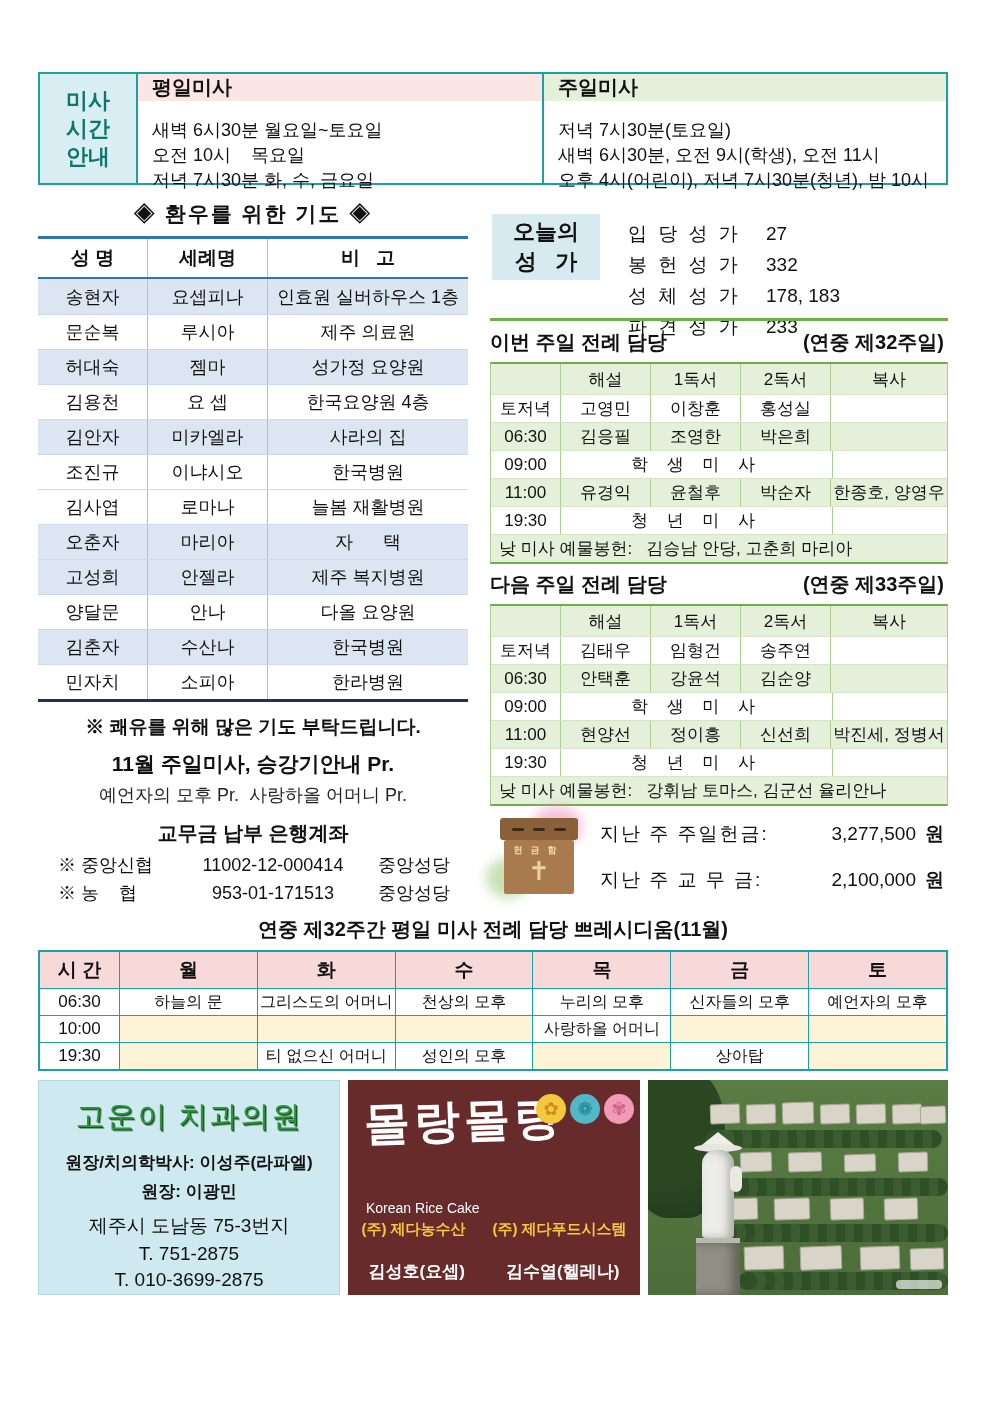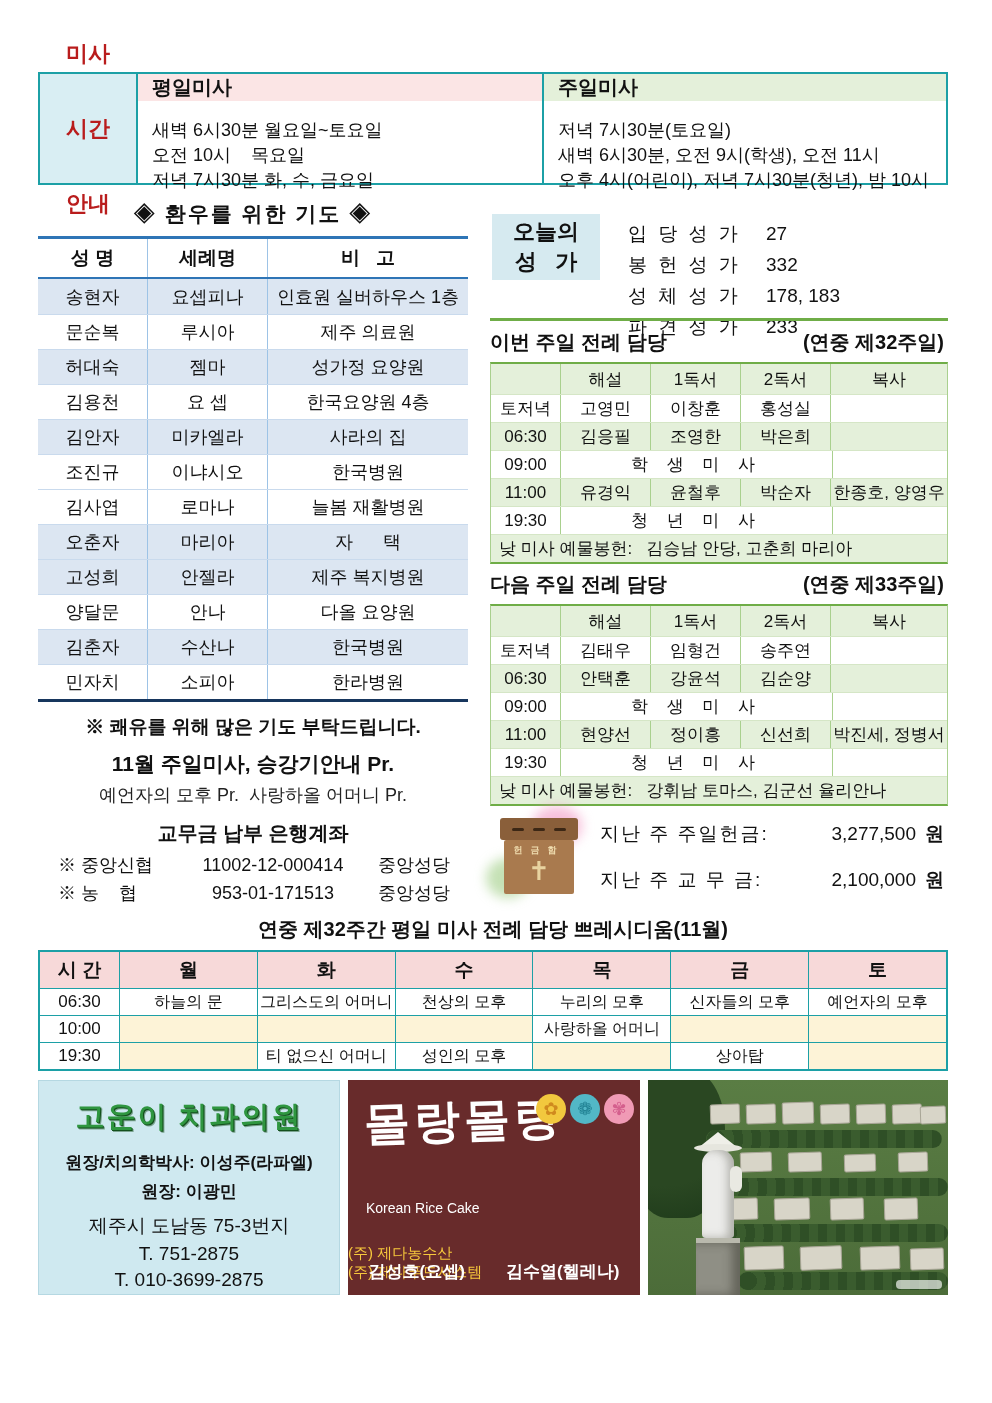--- a/index.html
+++ b/index.html
@@ -5,21 +5,21 @@
   html,body{margin:0;padding:0;background:#fff;}
   *{box-sizing:border-box;font-family:"Liberation Sans",sans-serif;}
   .page{position:relative;width:992px;height:1403px;background:#fff;overflow:hidden;}
   .abs{position:absolute;}
   .ctr{display:flex;align-items:center;justify-content:center;}
   .pre{white-space:pre;}
 
   
   .mass{left:38px;top:72px;width:910px;height:113px;border:2px solid #1ca0a6;display:flex;}
   .mass-label{width:98px;background:#d9eef3;border-right:2px solid #1ca0a6;flex-direction:column;
-    font-size:22px;font-weight:800;line-height:28px;color:#b91c1c;gap:47px;}
+    font-size:22px;font-weight:800;line-height:28px;color:#0f766e;}
   .mass-col{display:flex;flex-direction:column;}
   .mass-col.wk{width:404px;}
   .mass-col.su{flex:1;border-left:2px solid #1ca0a6;}
   .mass-h{height:32px;display:flex;align-items:center;padding-left:14px;font-size:20px;font-weight:800;color:#111;}
   .mass-h.pink{background:#fbe5e5;}
   .mass-h.green{background:#e4f0da;}
   .mass-body{flex:1;padding:17px 0 0 14px;font-size:18px;line-height:25px;color:#111;}
 
   
   .prayer-title{left:38px;top:200px;width:430px;text-align:center;font-size:21px;font-weight:800;letter-spacing:2px;color:#111;}
@@ -98,36 +98,36 @@
   .pr-cell{flex:1;display:flex;align-items:center;justify-content:center;font-size:16px;color:#111;
     border-right:1px solid #1ca0a6;white-space:pre;}
   .pr-cell:last-child{border-right:none;}
   .pr-head .pr-cell{font-size:19px;font-weight:800;}
   .pr-time{flex:0 0 80px;font-size:17px;}
   .pr-cell.empty{background:#fdf3d7;}
 
   
   .ad{top:1080px;height:215px;}
   .dental{left:38px;width:302px;background:#cfe9f0;border:1px solid #b5d8e2;text-align:center;color:#111;}
-  .dental-logo{margin-top:16px;font-size:29px;font-weight:700;letter-spacing:2px;color:#2f9640;
+  .dental-logo{margin-top:16px;font-size:29px;font-weight:400;letter-spacing:2px;color:#2f9640;
     text-shadow:1px 1px 0 #14501d,2px 2px 0 rgba(20,80,29,.45);}
   .dental-l1{margin-top:14px;font-size:17px;font-weight:800;}
   .dental-l2{margin-top:6px;font-size:17px;font-weight:800;}
   .dental-addr{margin-top:10px;font-size:19px;}
   .dental-tel{margin-top:4px;font-size:19px;}
   .rice{left:348px;width:292px;background:#682b2b;overflow:hidden;}
   .rice-logo{position:absolute;left:16px;top:14px;width:210px;font-size:46px;font-weight:800;color:#fff;
     line-height:52px;letter-spacing:4px;transform:rotate(-2deg);}
   .rc{position:absolute;top:14px;width:30px;height:30px;border-radius:50%;display:flex;align-items:center;justify-content:center;font-size:18px;}
   .rc1{left:188px;background:#f2c83e;color:#d08a1e;}
   .rc2{left:222px;background:#52b7c6;color:#1f7f91;}
   .rc3{left:256px;background:#f09ab5;color:#d45f8d;}
   .rice-sub{position:absolute;left:18px;top:120px;font-size:14px;color:#fff;}
-  .rice-co{position:absolute;left:0;top:164px;width:292px;display:flex;justify-content:space-around;
-    font-size:15px;font-weight:400;color:#f7c83c;white-space:pre;flex-direction:column;}
+  .rice-co{position:absolute;left:0;top:140px;width:292px;display:flex;justify-content:space-around;
+    font-size:15px;font-weight:700;color:#f7c83c;white-space:pre;}
   .rice-pp{position:absolute;left:0;top:180px;width:292px;display:flex;justify-content:space-around;
     font-size:17px;font-weight:800;color:#fff;white-space:pre;}
   .cemetery{left:648px;width:300px;background:linear-gradient(180deg,#5a7d44,#4c6c39);overflow:hidden;}
   .trees{position:absolute;left:-18px;top:-12px;width:95px;height:150px;border-radius:40%;
     background:radial-gradient(circle at 35% 30%,#2a4722 0 60%,#1e3a1a 100%);}
   .hedge{position:absolute;height:18px;border-radius:9px;
     background:repeating-radial-gradient(circle at 10px 9px,#2f4f26 0 9px,#3a5c2e 9px 18px);}
   .stone{position:absolute;background:#d8d5c8;border:1px solid #a8a596;border-radius:2px;}
   .statue{position:absolute;left:40px;top:52px;width:60px;height:163px;}
   .st-hat{position:absolute;left:10px;top:0;width:0;height:0;border-left:20px solid transparent;

